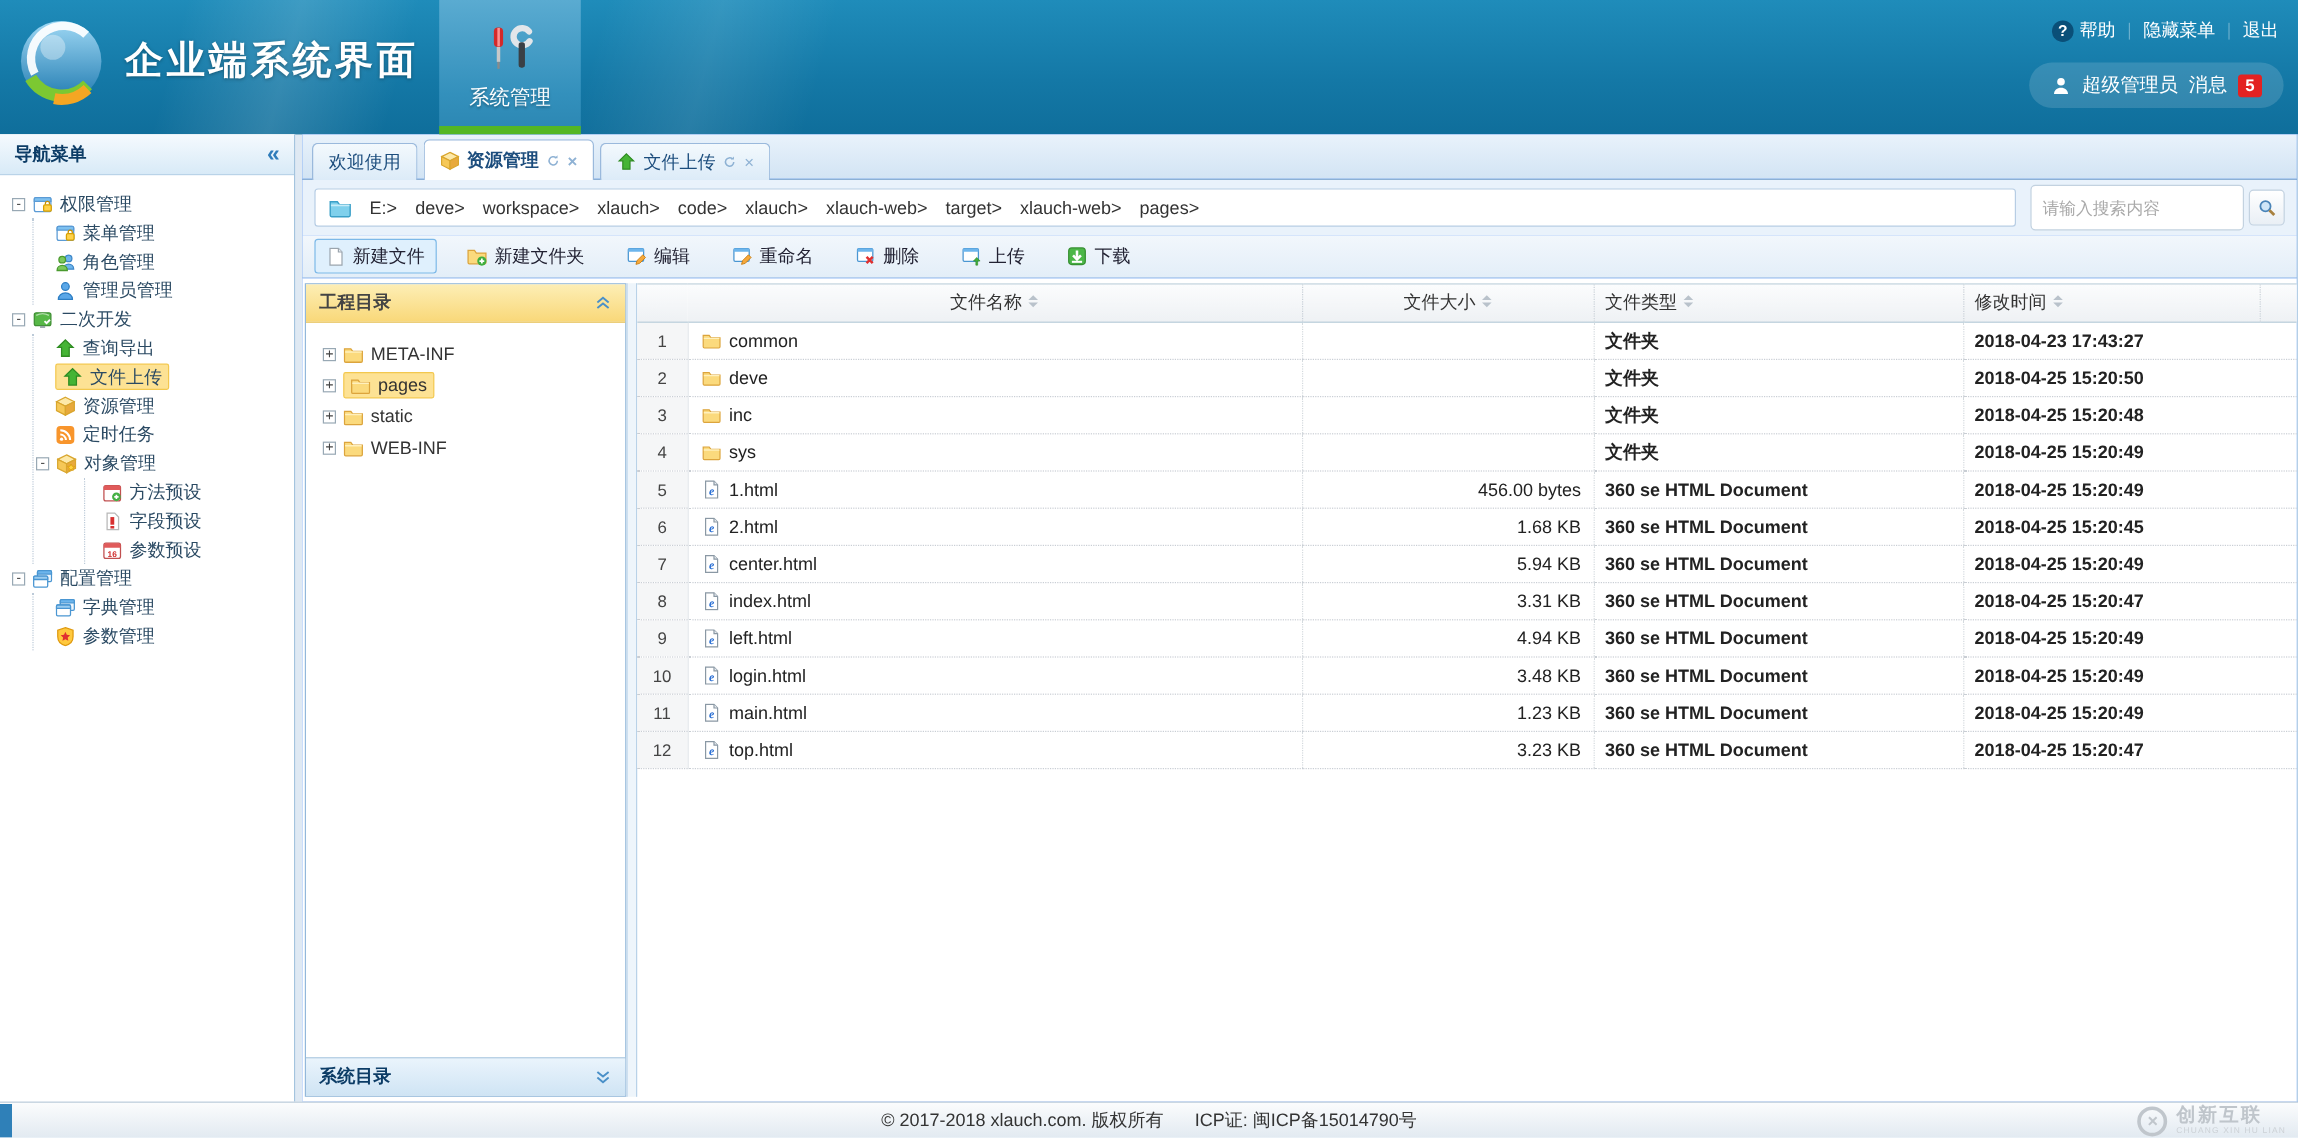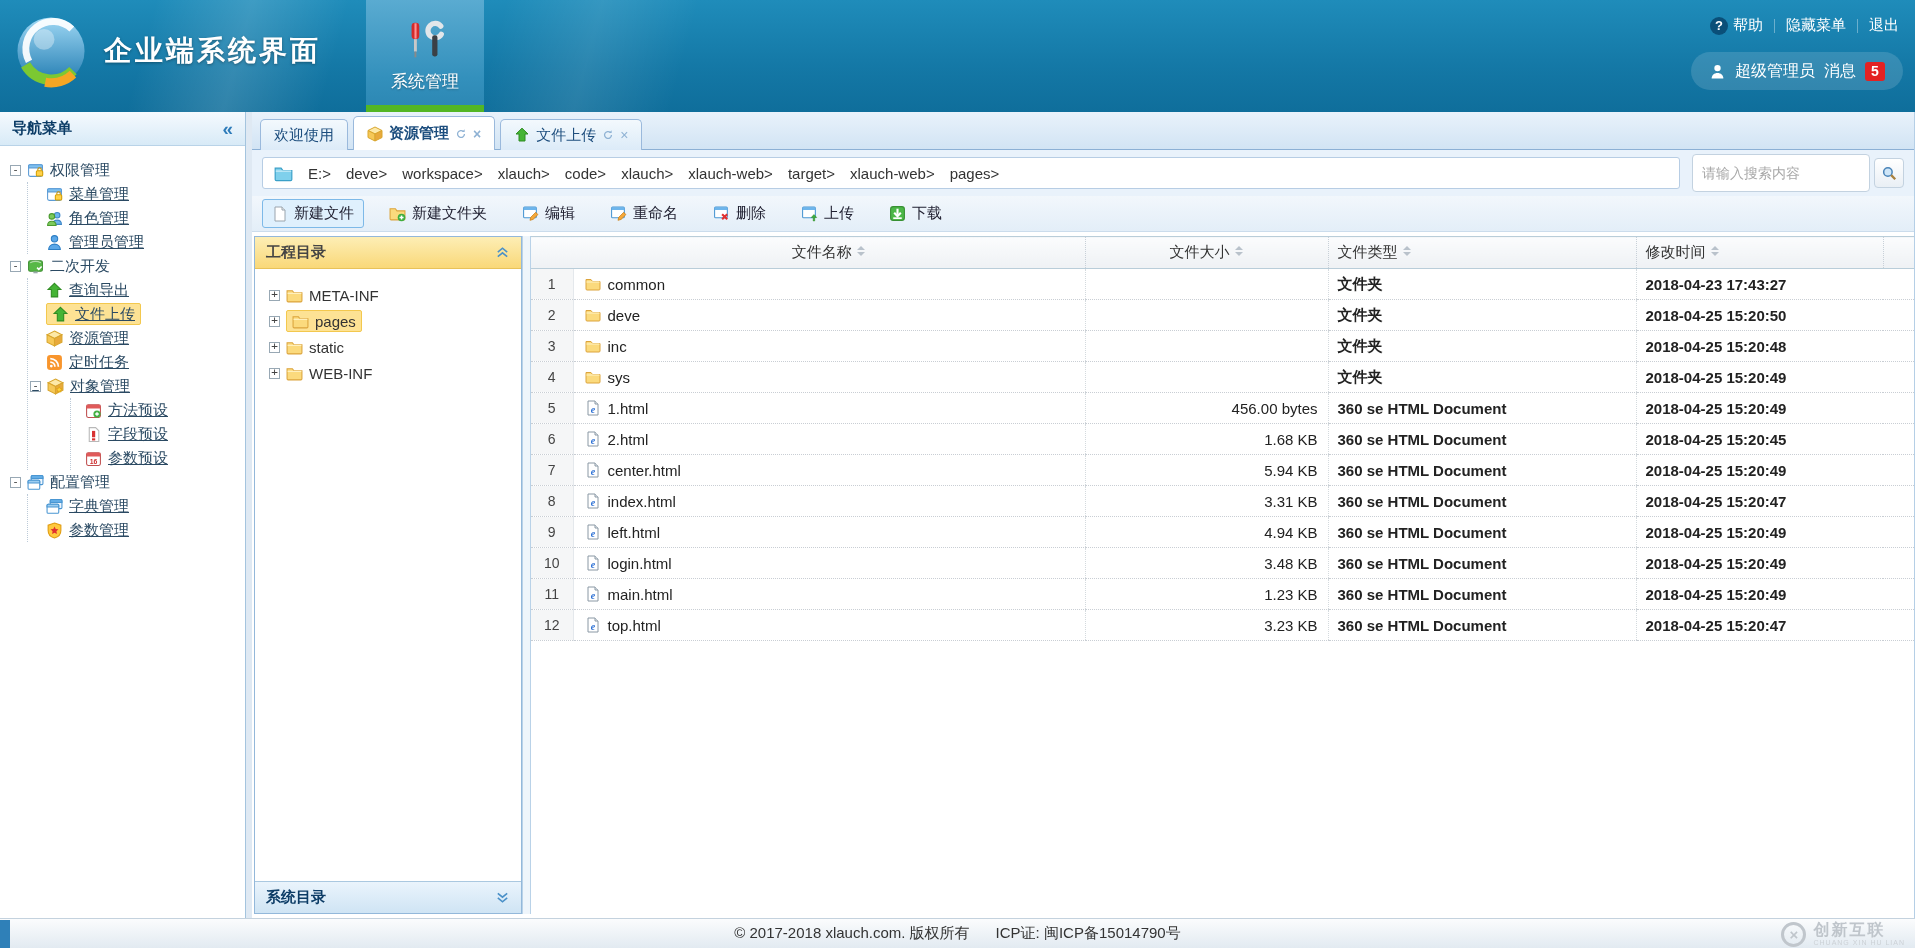--- a/index.html
+++ b/index.html
@@ -4,40 +4,40 @@
 <style>
   * { margin:0; padding:0; box-sizing:border-box; }
   html,body { width:1915px; height:948px; overflow:hidden; }
   body { font-family:"Liberation Sans","DejaVu Sans",sans-serif; background:#dfe9f3; position:relative; font-size:15px; }
   .ic { display:inline-block; vertical-align:middle; flex:none; }
 
   
   .header { position:absolute; left:0; top:0; width:1915px; height:112px; background:linear-gradient(180deg,#1f8cba 0%,#1478a6 60%,#0f6e9b 100%); overflow:hidden; }
   .header::after { content:""; position:absolute; inset:0; background:linear-gradient(105deg,transparent 8%,rgba(255,255,255,.14) 13%,transparent 18%,transparent 26%,rgba(255,255,255,.10) 31%,transparent 36%); pointer-events:none; }
   .logo-wrap { position:absolute; left:14px; top:14px; display:flex; align-items:center; gap:16px; z-index:2; }
-  .app-title { color:#fff; font-size:28px; font-weight:bold; letter-spacing:3px; text-shadow:0 1px 3px rgba(0,0,0,.35); }
+  .app-title { color:#fff; font-size:32px; font-weight:bold; letter-spacing:3px; text-shadow:0 1px 3px rgba(0,0,0,.35); }
   .module-tab { position:absolute; left:366px; top:0; width:118px; height:112px; background:linear-gradient(180deg,#5aabd1 0%,#3390bc 70%,#2b86b2 100%); display:flex; flex-direction:column; align-items:center; justify-content:center; z-index:3; cursor:pointer; }
   .module-tab::after { content:""; position:absolute; left:0; right:0; bottom:0; height:7px; background:#53b624; }
   .module-tab .mlabel { color:#fff; font-size:17px; margin-top:5px; text-shadow:0 1px 2px rgba(0,0,0,.3); }
   .top-links { position:absolute; right:16px; top:16px; display:flex; align-items:center; gap:11px; color:#fff; font-size:15px; z-index:3; }
   .top-links .lnk { display:flex; align-items:center; gap:5px; cursor:pointer; }
   .hsep { width:1px; height:14px; background:rgba(255,255,255,.35); }
   .help-circle { width:18px; height:18px; border-radius:50%; background:#0a4f78; color:#fff; font-weight:bold; font-size:13px; display:flex; align-items:center; justify-content:center; }
   .user-pill { position:absolute; right:12px; top:52px; height:38px; border-radius:19px; background:rgba(255,255,255,.14); display:flex; align-items:center; gap:9px; padding:0 18px; color:#fff; font-size:16px; z-index:3; cursor:pointer; }
   .badge { min-width:20px; height:19px; background:#e32222; border-radius:3px; color:#fff; font-size:14px; font-weight:bold; display:flex; align-items:center; justify-content:center; padding:0 4px; }
 
   
   .sidebar { position:absolute; left:0; top:112px; width:246px; bottom:30px; background:#fff; border-right:1px solid #a4c4de; }
   .side-header { height:34px; background:linear-gradient(180deg,#f5fafe,#d8eaf7); border-bottom:1px solid #b9d3e8; display:flex; align-items:center; justify-content:space-between; padding:0 12px; }
   .side-title { font-weight:bold; color:#0c3c66; font-size:15px; }
   .collapse-glyph { color:#2f7cba; font-size:19px; font-weight:bold; cursor:pointer; line-height:1; }
   .nav-tree { padding:12px 4px 0 10px; color:#2b4a63; }
   .tnode { display:flex; align-items:center; height:24px; gap:6px; cursor:pointer; white-space:nowrap; }
   .exp { width:11px; height:11px; border:1px solid #98a8b4; background:#fff; color:#444; font-size:11px; line-height:8px; text-align:center; flex:none; cursor:pointer; font-family:"DejaVu Sans Mono",monospace; }
-  .kids { margin-left:17px; border-left:1px dotted #bccad8; padding-left:0;text-decoration:underline; }
+  .kids { margin-left:17px; border-left:1px dotted #bccad8; padding-left:0; }
   .kids .tnode { padding-left:18px; }
   .kids .tnode.parent { padding-left:2px; }
   .kids2 { margin-left:42px; border-left:1px dotted #bccad8; }
   .kids2 .tnode { padding-left:14px; }
   .selwrap { display:flex; align-items:center; gap:6px; background:#fde294; border:1px solid #f3c84e; border-radius:2px; padding:0 5px; height:22px; }
 
   
   .main { position:absolute; left:252px; top:112px; right:0; bottom:30px; background:#3b82f6; border-right:1px solid #b5cfe6; }
   .tabstrip { height:38px; background:linear-gradient(180deg,#e9f2fb,#d2e4f4); border-bottom:1px solid #8cb0d5; display:flex; align-items:flex-end; padding-left:8px; gap:5px; }
   .tab { height:31px; border:1px solid #9ab9dc; border-bottom:none; border-radius:5px 5px 0 0; background:linear-gradient(180deg,#f3f9fd,#dcebf8); display:flex; align-items:center; padding:0 13px; font-size:15px; color:#1c4d7d; gap:6px; position:relative; top:1px; cursor:pointer; }

